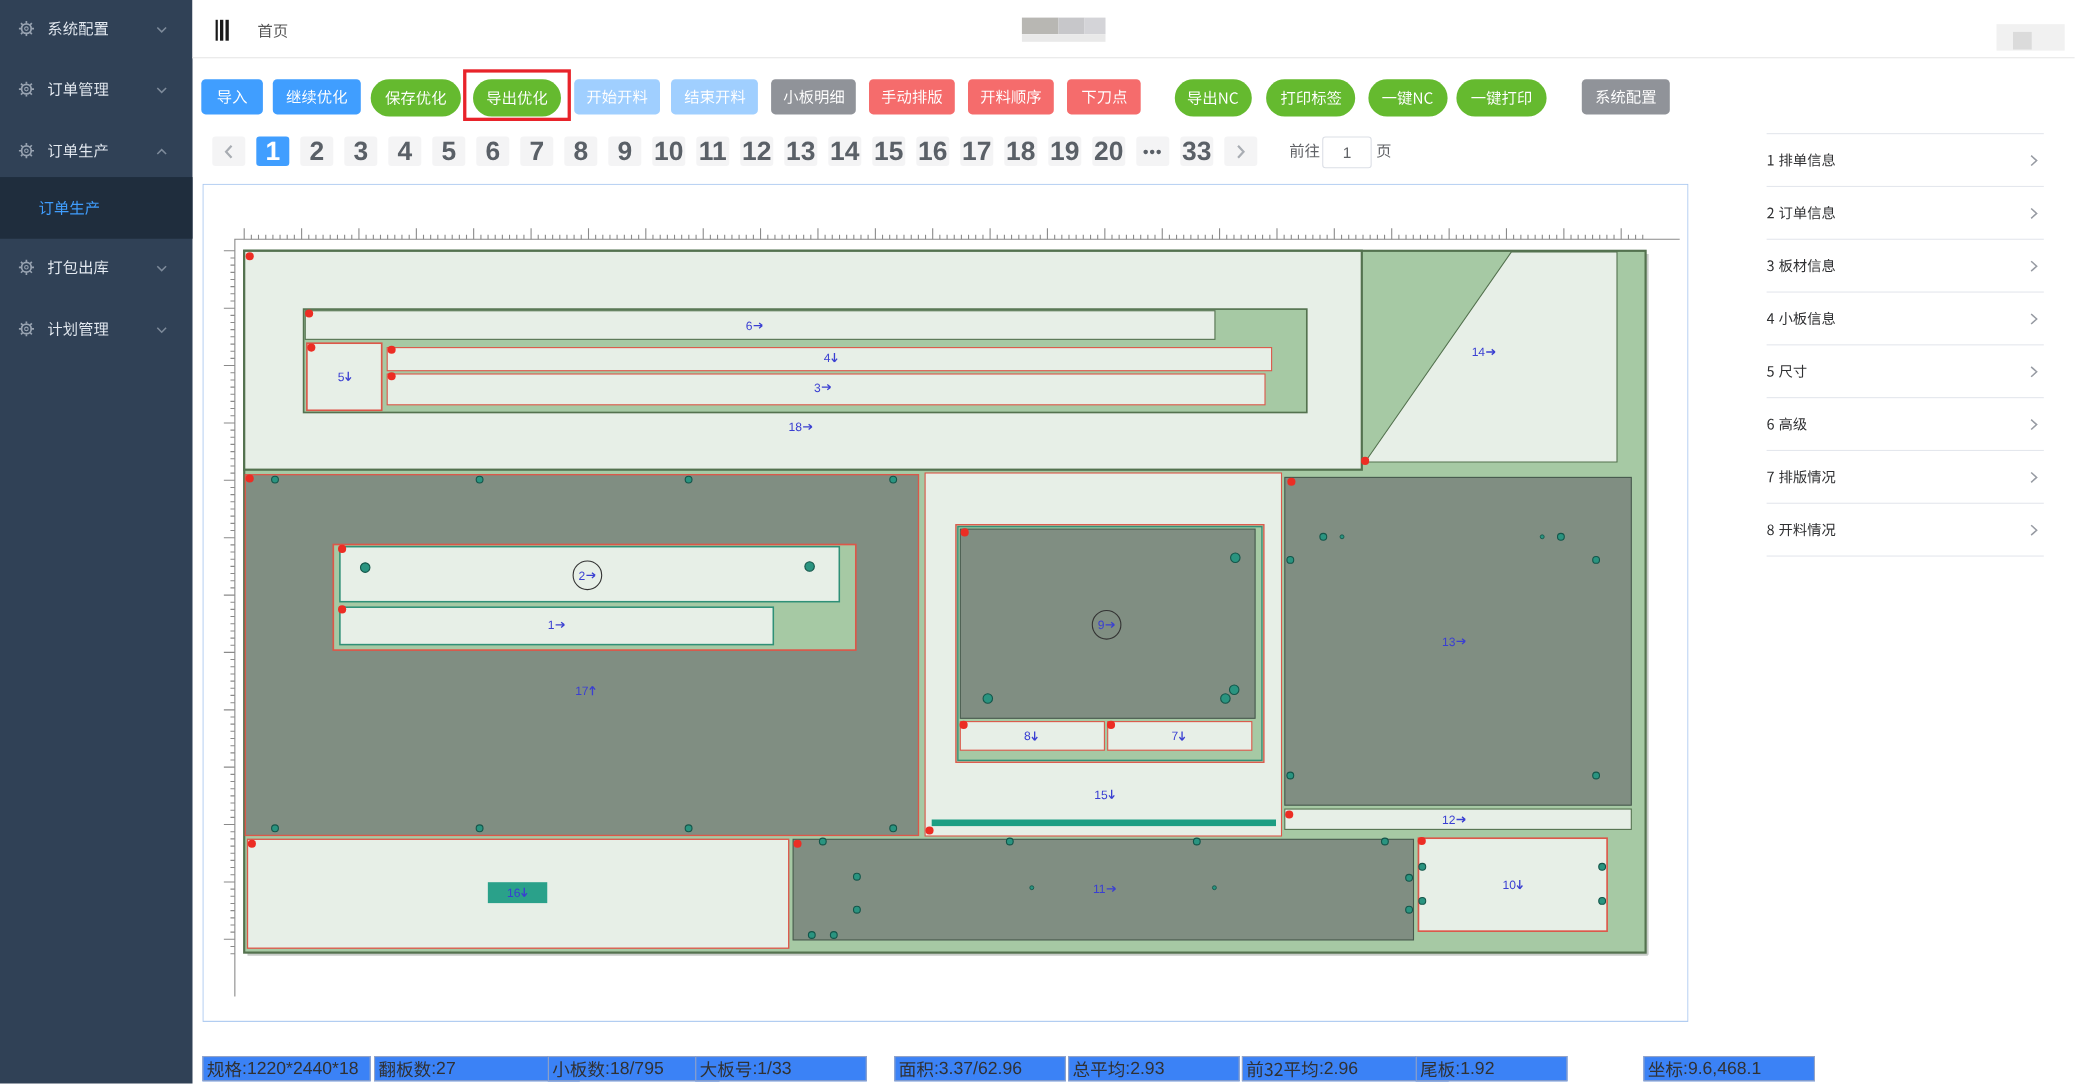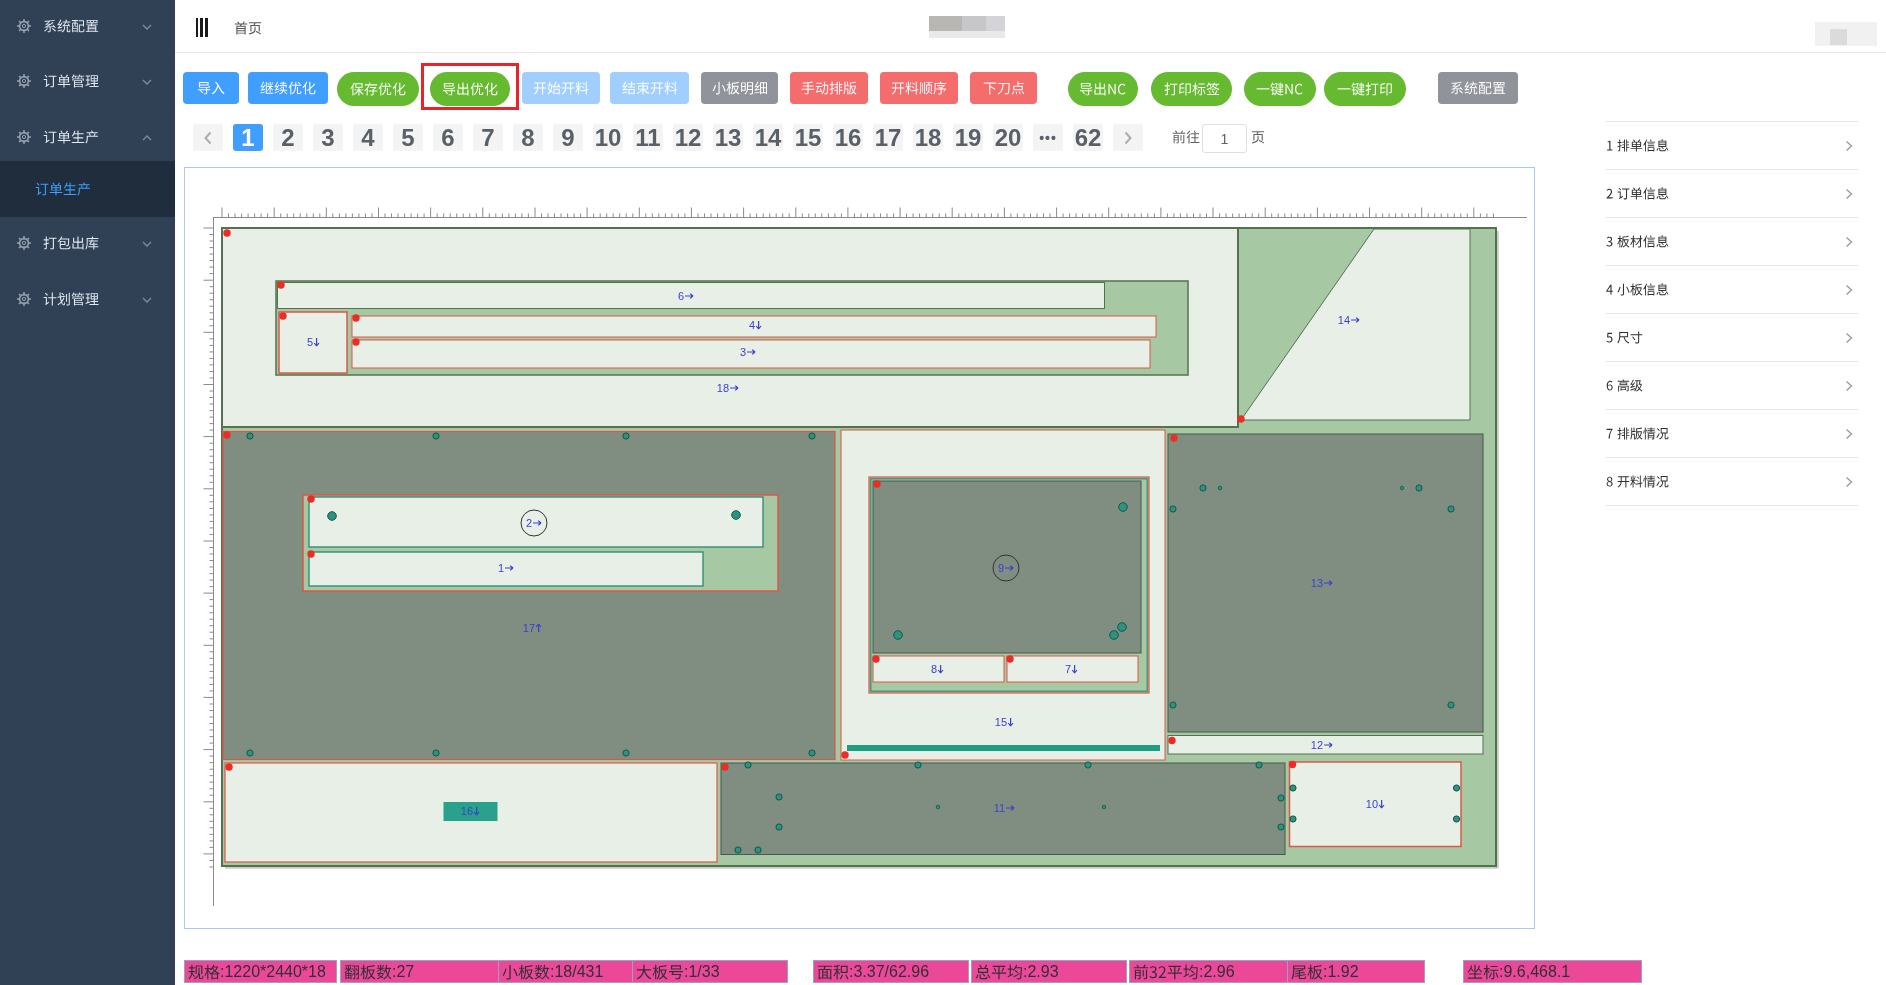--- a/index.html
+++ b/index.html
@@ -2,21 +2,21 @@
 <html><head><meta charset="utf-8"><style>
 *{margin:0;padding:0;box-sizing:border-box}
 html,body{width:1886px;height:985px;background:#fff;font-family:"Liberation Sans",sans-serif;overflow:hidden}
 .a{position:absolute}
 .btn{position:absolute;top:72px;height:32px;display:flex;align-items:center;justify-content:center;color:#fff}
 .r4{border-radius:4px}.pill{border-radius:17px;height:34px}
 .blue{background:#409eff}.lblue{background:#a0cfff}.green{background:#65ba2f}.gray{background:#909399}.red{background:#f56c6c}
 .pg{position:absolute;top:124px;height:27px;width:30px;background:#f4f4f5;color:#5a6067;font-size:24px;font-weight:600;display:flex;align-items:center;justify-content:center;border-radius:3px}
 .pg.on{background:#409eff;color:#fff}
 .acc{position:absolute;left:1606px;width:252px;height:48px;border-bottom:1px solid #e4e7ed;display:flex;align-items:center}
-.sbox{position:absolute;top:960px;height:23px;border:1px solid #94a3c6;background:#ec4899;display:flex;align-items:center;padding-left:3px;font-size:16px;color:#303133}
+.sbox{position:absolute;top:960px;height:23px;border:1px solid #94a3c6;background:#3b82f6;display:flex;align-items:center;padding-left:3px;font-size:16px;color:#303133}
 </style></head><body>
 
 <svg width="0" height="0" style="position:absolute">
     <defs>
       <path id="u30" d="M278 13C417 13 506 -113 506 -369C506 -623 417 -746 278 -746C138 -746 50 -623 50 -369C50 -113 138 13 278 13ZM278 -61C195 -61 138 -154 138 -369C138 -583 195 -674 278 -674C361 -674 418 -583 418 -369C418 -154 361 -61 278 -61Z"></path>
       <path id="u31" d="M88 0H490V-76H343V-733H273C233 -710 186 -693 121 -681V-623H252V-76H88Z"></path>
       <path id="u32" d="M44 0H505V-79H302C265 -79 220 -75 182 -72C354 -235 470 -384 470 -531C470 -661 387 -746 256 -746C163 -746 99 -704 40 -639L93 -587C134 -636 185 -672 245 -672C336 -672 380 -611 380 -527C380 -401 274 -255 44 -54Z"></path>
       <path id="u33" d="M263 13C394 13 499 -65 499 -196C499 -297 430 -361 344 -382V-387C422 -414 474 -474 474 -563C474 -679 384 -746 260 -746C176 -746 111 -709 56 -659L105 -601C147 -643 198 -672 257 -672C334 -672 381 -626 381 -556C381 -477 330 -416 178 -416V-346C348 -346 406 -288 406 -199C406 -115 345 -63 257 -63C174 -63 119 -103 76 -147L29 -88C77 -35 149 13 263 13Z"></path>
       <path id="u34" d="M340 0H426V-202H524V-275H426V-733H325L20 -262V-202H340ZM340 -275H115L282 -525C303 -561 323 -598 341 -633H345C343 -596 340 -536 340 -500Z"></path>
       <path id="u35" d="M262 13C385 13 502 -78 502 -238C502 -400 402 -472 281 -472C237 -472 204 -461 171 -443L190 -655H466V-733H110L86 -391L135 -360C177 -388 208 -403 257 -403C349 -403 409 -341 409 -236C409 -129 340 -63 253 -63C168 -63 114 -102 73 -144L27 -84C77 -35 147 13 262 13Z"></path>
@@ -430,21 +430,21 @@
 <div class="pg" style="left:673px">12</div>
 <div class="pg" style="left:713px">13</div>
 <div class="pg" style="left:753px">14</div>
 <div class="pg" style="left:793px">15</div>
 <div class="pg" style="left:833px">16</div>
 <div class="pg" style="left:873px">17</div>
 <div class="pg" style="left:913px">18</div>
 <div class="pg" style="left:953px">19</div>
 <div class="pg" style="left:993px">20</div>
 <div class="pg" style="left:1033px;font-size:14px;letter-spacing:1px">•••</div>
-<div class="pg" style="left:1073px">62</div>
+<div class="pg" style="left:1073px">33</div>
 <div class="pg" style="left:1113px">
     <svg width="10" height="14" viewBox="0 0 10 14">
       <polyline points="2.5,1.5 7.5,7 2.5,12.5" fill="none" stroke="#a9adb3" stroke-width="2"></polyline>
     </svg>
   </div>
 <div class="a" style="left:1172px;top:130px"><svg width="28" height="14" viewBox="0 0 28 14">
       <g fill="#606266">
         <use href="#u524d" transform="translate(0.0,12.3) scale(0.0140)"></use>
         <use href="#u5f80" transform="translate(14.0,12.3) scale(0.0140)"></use>
       </g>
@@ -709,21 +709,21 @@
     <span>:27</span>
   </div>
 <div class="sbox" style="left:498px;width:156px">
     <svg width="48" height="16" viewBox="0 0 48 16" style="flex:none">
       <g fill="#303133">
         <use href="#u5c0f" transform="translate(0.0,14.1) scale(0.0160)"></use>
         <use href="#u677f" transform="translate(16.0,14.1) scale(0.0160)"></use>
         <use href="#u6570" transform="translate(32.0,14.1) scale(0.0160)"></use>
       </g>
     </svg>
-    <span>:18/431</span>
+    <span>:18/795</span>
   </div>
 <div class="sbox" style="left:632px;width:156px">
     <svg width="48" height="16" viewBox="0 0 48 16" style="flex:none">
       <g fill="#303133">
         <use href="#u5927" transform="translate(0.0,14.1) scale(0.0160)"></use>
         <use href="#u677f" transform="translate(16.0,14.1) scale(0.0160)"></use>
         <use href="#u53f7" transform="translate(32.0,14.1) scale(0.0160)"></use>
       </g>
     </svg>
     <span>:1/33</span>
@@ -761,20 +761,20 @@
   </div>
 <div class="sbox" style="left:1287px;width:138px">
     <svg width="32" height="16" viewBox="0 0 32 16" style="flex:none">
       <g fill="#303133">
         <use href="#u5c3e" transform="translate(0.0,14.1) scale(0.0160)"></use>
         <use href="#u677f" transform="translate(16.0,14.1) scale(0.0160)"></use>
       </g>
     </svg>
     <span>:1.92</span>
   </div>
-<div class="sbox" style="left:1463px;width:179px">
+<div class="sbox" style="left:1494px;width:156px">
     <svg width="32" height="16" viewBox="0 0 32 16" style="flex:none">
       <g fill="#303133">
         <use href="#u5750" transform="translate(0.0,14.1) scale(0.0160)"></use>
         <use href="#u6807" transform="translate(16.0,14.1) scale(0.0160)"></use>
       </g>
     </svg>
     <span>:9.6,468.1</span>
   </div>
 </body></html>

